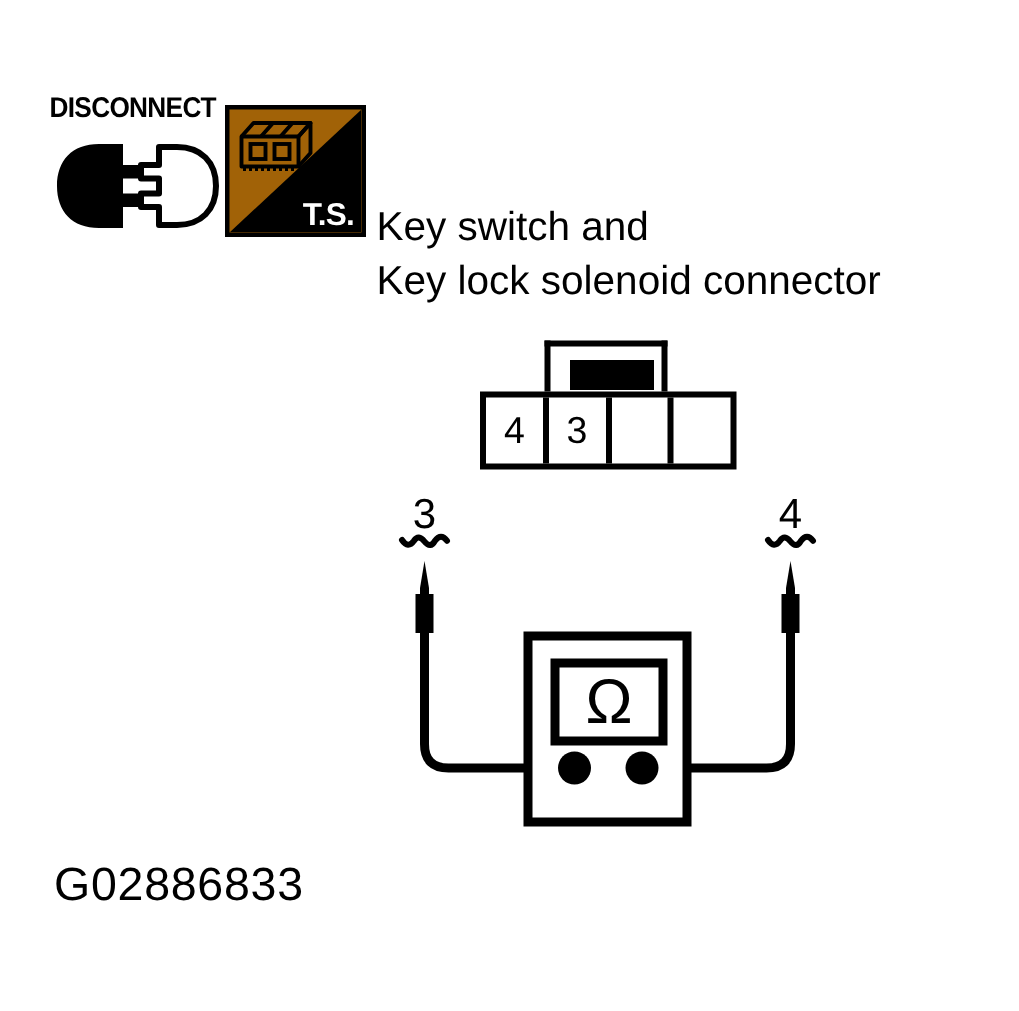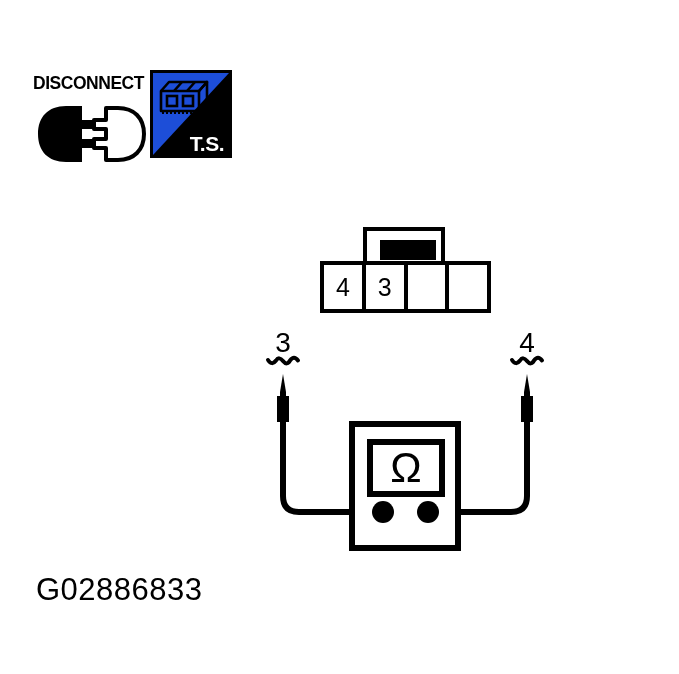--- a/index.html
+++ b/index.html
@@ -16,21 +16,21 @@
     width: 679px;
     height: 674px;
     background: #ffffff;
     overflow: hidden;
   }
 
   
   #disconnect-badge {
     position: absolute;
     left: 33px;
-    top: 72px;
+    top: 62px;
     width: 115px;
     height: 95px;
   }
   #disconnect-label {
     position: absolute;
     left: 0;
     top: 0;
     font-family: "Liberation Sans", sans-serif;
     font-size: 19px;
     font-weight: bold;
@@ -46,25 +46,25 @@
     top: 32px;
     width: 112px;
     height: 60px;
   }
 
   
   #ts-box {
     position: absolute;
     left: 150px;
     top: 70px;
-    width: 82px;
+    width: 94px;
     height: 88px;
     border: 3px solid #000000;
     box-sizing: border-box;
-    background: #1d4ed8;
+    background: #a16207;
     overflow: hidden;
   }
   #ts-diagonal {
     position: absolute;
     left: 0;
     top: 0;
     width: 100%;
     height: 100%;
   }
   #ts-text {
@@ -218,20 +218,24 @@
 
       <rect x="10" y="19" width="10" height="10" fill="none" stroke="#000000" stroke-width="2.6"></rect>
       <rect x="26" y="19" width="10" height="10" fill="none" stroke="#000000" stroke-width="2.6"></rect>
 
       <path d="M5 36 h36" stroke="#000000" stroke-width="2" stroke-dasharray="2 2"></path>
     </svg>
 
     <div id="ts-text">T.S.</div>
   </div>
 
+  <div id="title-block">
+    <div class="title-line">Key switch and</div>
+    <div class="title-line">Key lock solenoid connector</div>
+  </div>
 
   <div id="connector-diagram">
     <div id="connector-tab">
       <div id="connector-tab-fill"></div>
     </div>
     <div id="connector-body">
       <div class="pin-cell">4</div>
       <div class="pin-cell">3</div>
       <div class="pin-cell"></div>
       <div class="pin-cell"></div>

